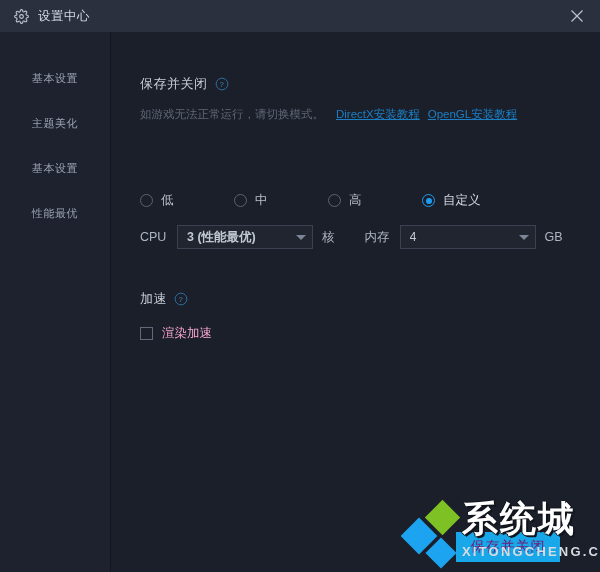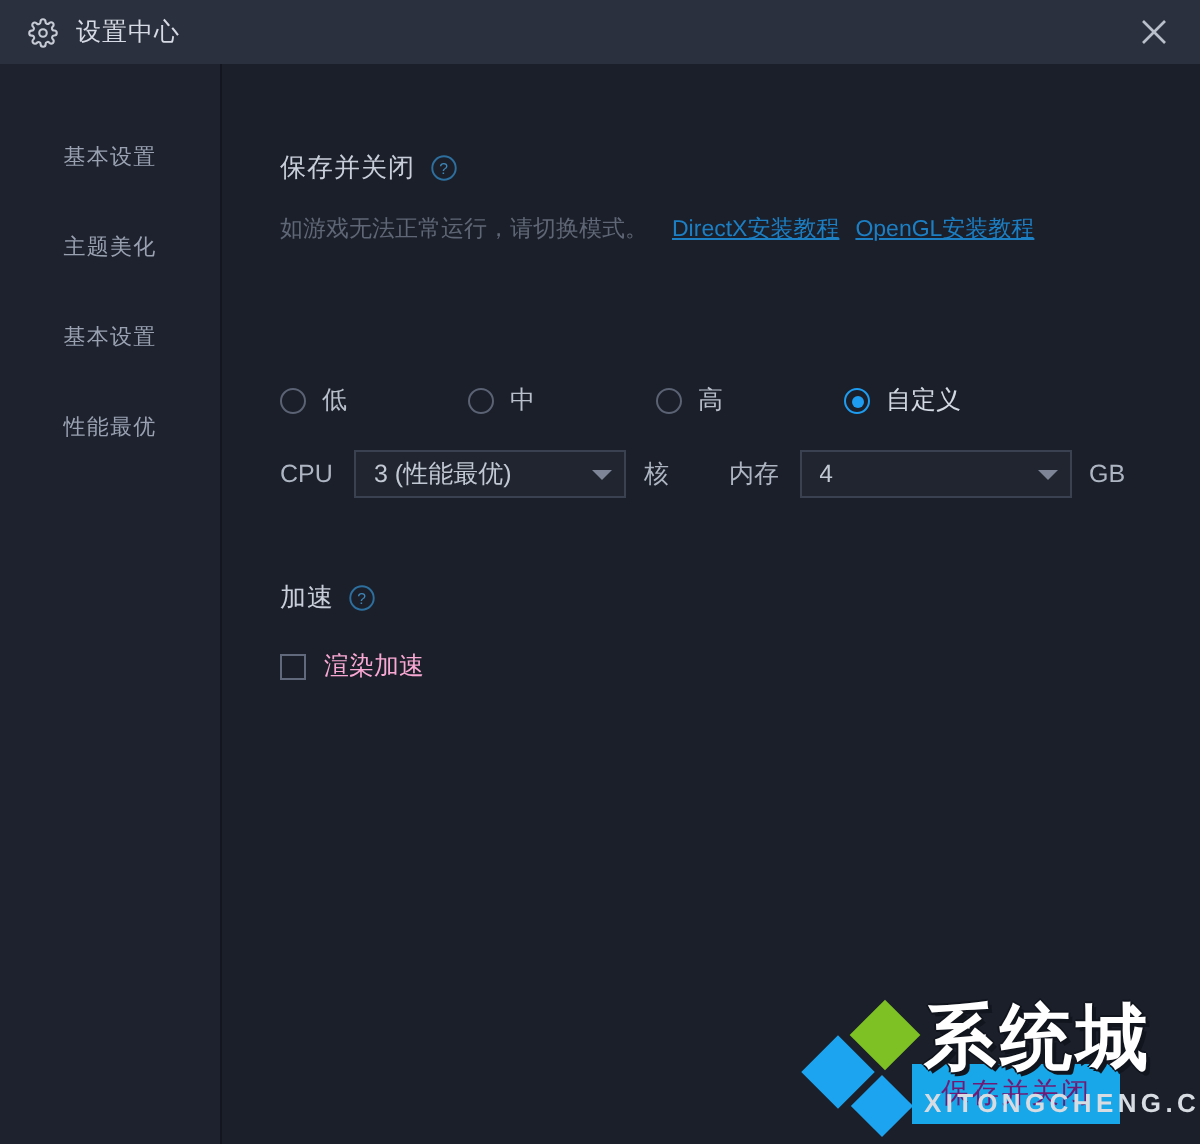--- a/index.html
+++ b/index.html
@@ -343,21 +343,21 @@
         <span>高</span>
       </label>
       <label class="radio sel">
         <span class="rdot"></span>
         <span>自定义</span>
       </label>
     </div>
 
     <div class="field-row" style="margin-top:16px;">
       <span class="flabel" style="width:37px;">CPU</span>
-      <div class="dropdown" style="width:136px;">
+      <div class="dropdown" style="width:136px;font-weight:bold;">
         <span class="dd-val">3 (性能最优)</span>
         <span class="caret"></span>
       </div>
       <span class="flabel" style="margin-left:9px;">核</span>
 
       <span class="flabel" style="margin-left:30px;">内存</span>
       <div class="dropdown" style="width:136px; margin-left:10px;">
         <span class="dd-val">4</span>
         <span class="caret"></span>
       </div>

